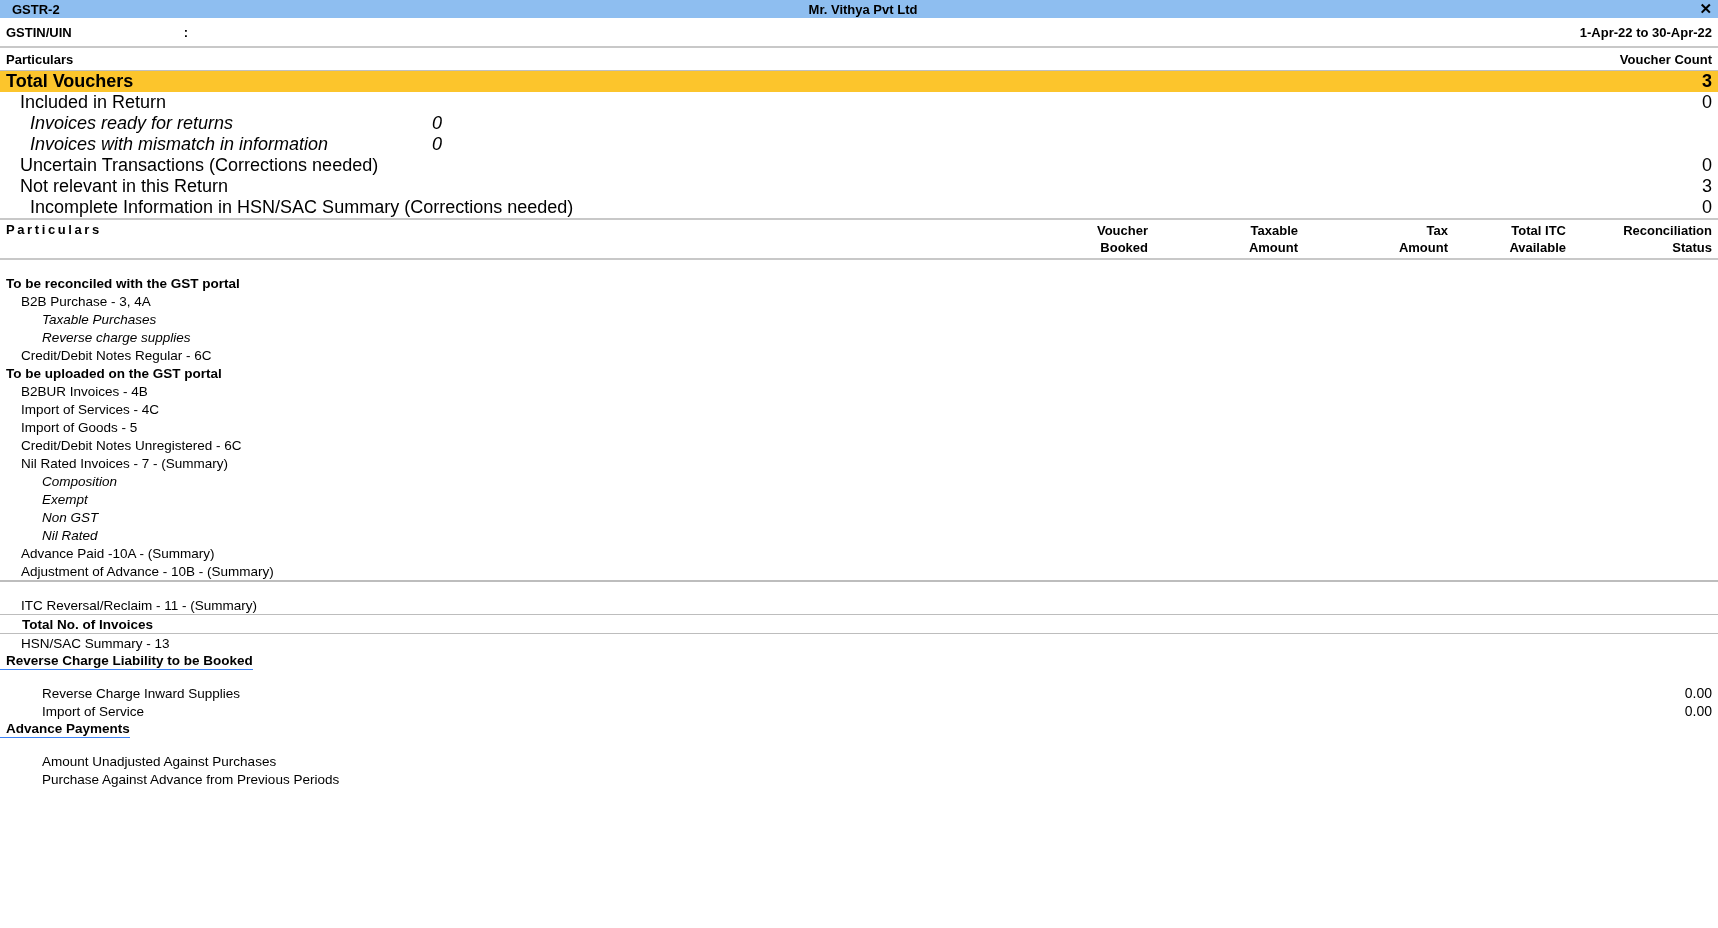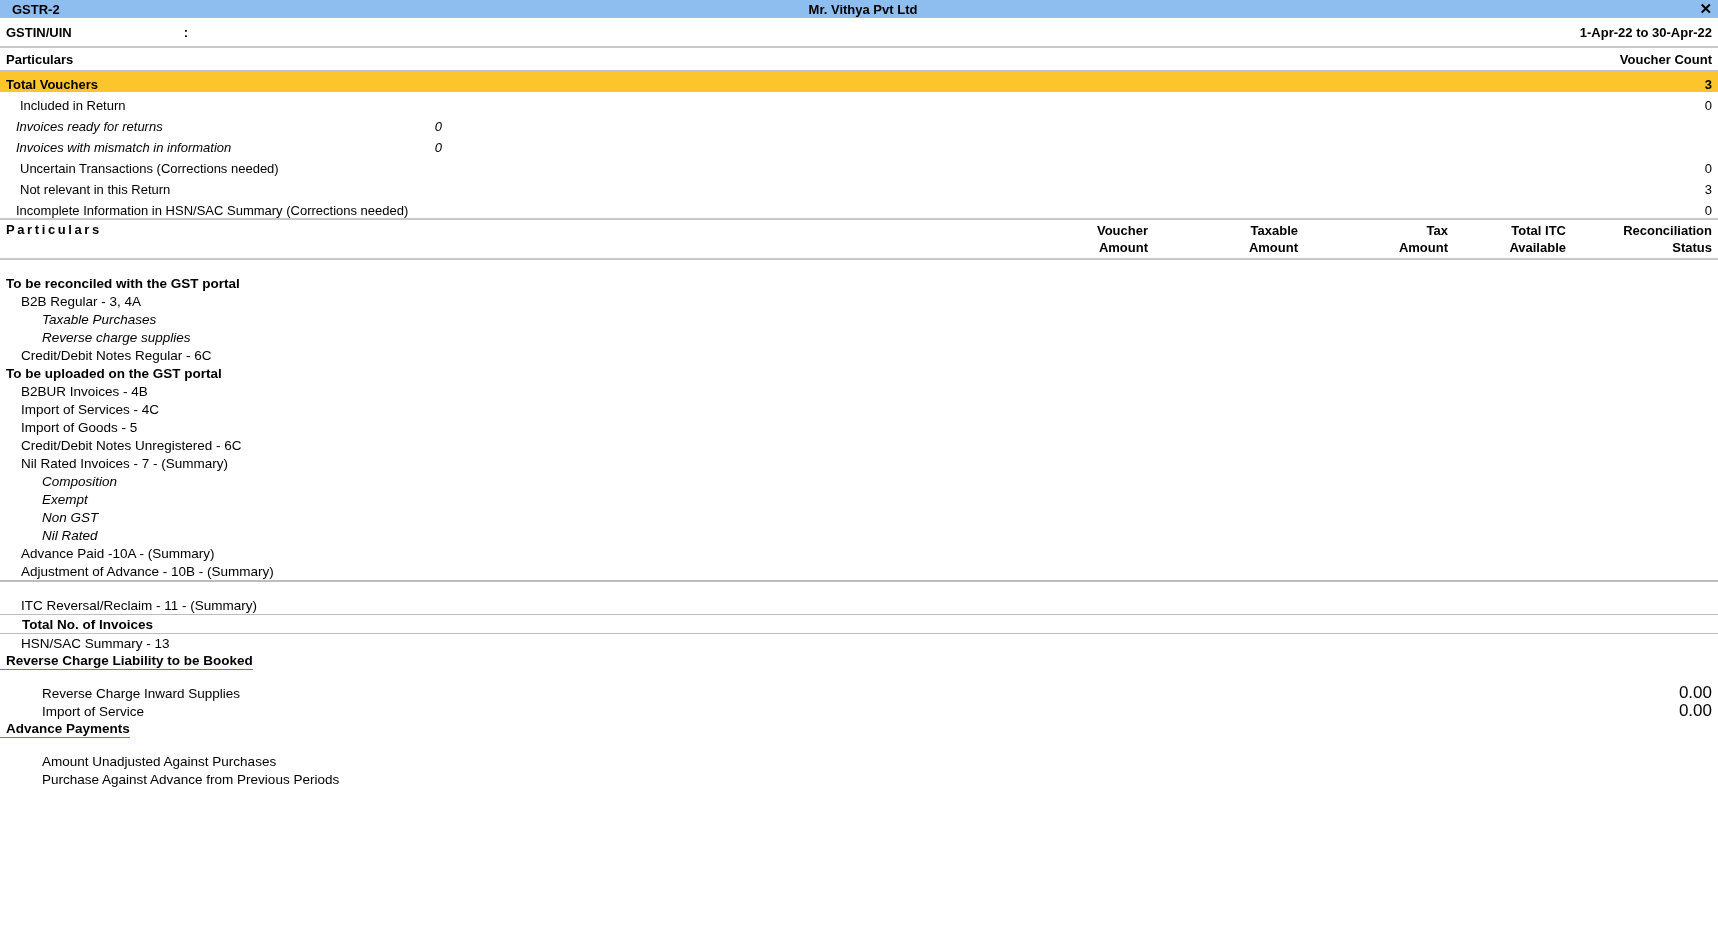--- a/index.html
+++ b/index.html
@@ -84,43 +84,43 @@
     justify-content: space-between;
     font-size: 13px;
     font-weight: bold;
     padding: 0 6px;
   }
 
   
   .sum-row {
     height: 21px;
     display: flex;
-    align-items: flex-end;
-    font-size: 13px;
+    align-items: flex-start;
+    font-size: 18px;
     position: relative;
   }
   .sum-row .label { flex: 0 0 auto; }
   .sum-row .midval {
     position: absolute;
     left: 380px;
     width: 62px;
     text-align: right;
   }
   .sum-row .rightval {
     position: absolute;
     right: 6px;
     text-align: right;
   }
   .sum-row.highlight {
     background: #fcc52c;
     font-weight: bold;
   }
   .sum-row.ind0 .label { padding-left: 6px; }
   .sum-row.ind1 .label { padding-left: 20px; }
-  .sum-row.ind2 .label { padding-left: 16px; font-style: italic; }
+  .sum-row.ind2 .label { padding-left: 30px; font-style: italic; }
   .sum-row.ind2 .midval { font-style: italic; }
 
   
   .colhead {
     display: flex;
     align-items: flex-start;
     font-size: 13px;
     font-weight: bold;
     height: 38px;
     padding-top: 2px;
@@ -151,21 +151,21 @@
     display: flex;
     align-items: center;
     font-size: 13.5px;
     position: relative;
     white-space: nowrap;
   }
   .brow .btext { display: inline-block; }
   .brow .bval {
     position: absolute;
     right: 6px;
-    font-size: 17px;
+    font-size: 14px;
   }
   .brow.spacer { height: 14px; }
   .brow.b-ind0 .btext { padding-left: 6px; font-weight: bold; }
   .brow.b-ind1 .btext { padding-left: 21px; }
   .brow.b-ind2 .btext { padding-left: 42px; font-style: italic; }
   .brow.b-ind1b .btext { padding-left: 22px; font-weight: bold; }
   .brow.b-ind2p .btext { padding-left: 42px; }
 
   .brow.underline .btext {
     border-bottom: 1px solid #3b82f6;
@@ -229,39 +229,39 @@
       <span class="label" style="font-style: normal;">Incomplete Information in HSN/SAC Summary (Corrections needed)</span>
       <span class="rightval">0</span>
     </div>
   </div>
 
 <div class="rule-thick"></div>
 
 <div class="colhead">
   <span class="ch-particulars">Particulars</span>
   <span class="ch-col ch-voucher">Voucher
-Amount</span>
+Booked</span>
   <span class="ch-col ch-taxable">Taxable
 Amount</span>
   <span class="ch-col ch-tax">Tax
 Amount</span>
   <span class="ch-col ch-itc">Total ITC
 Available</span>
   <span class="ch-col ch-recon">Reconciliation
 Status</span>
 </div>
 <div class="rule-thick"></div>
 
 <div class="body-area" id="body-block">
     <div class="brow spacer"></div>
     <div class="brow b-ind0">
       <span class="btext">To be reconciled with the GST portal</span>
     </div>
     <div class="brow b-ind1">
-      <span class="btext">B2B Regular - 3, 4A</span>
+      <span class="btext">B2B Purchase - 3, 4A</span>
     </div>
     <div class="brow b-ind2">
       <span class="btext">Taxable Purchases</span>
     </div>
     <div class="brow b-ind2">
       <span class="btext">Reverse charge supplies</span>
     </div>
     <div class="brow b-ind1">
       <span class="btext">Credit/Debit Notes Regular - 6C</span>
     </div>

